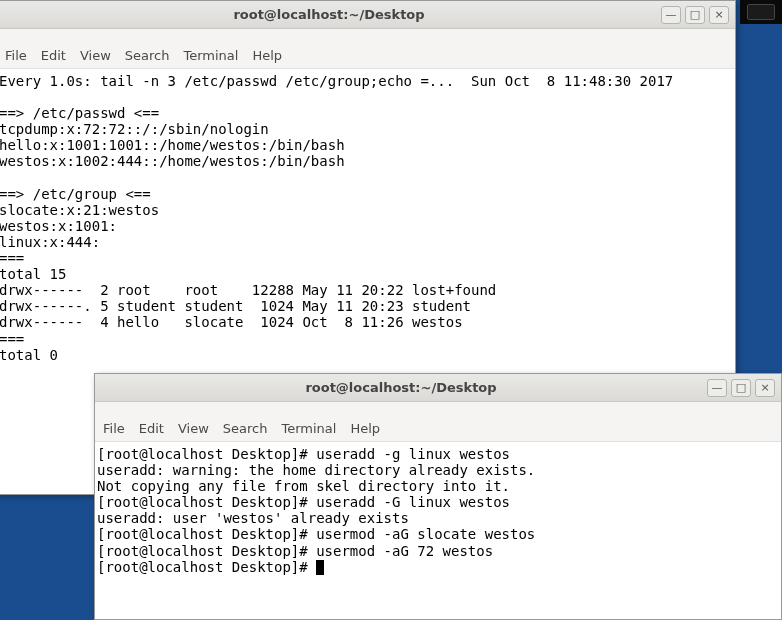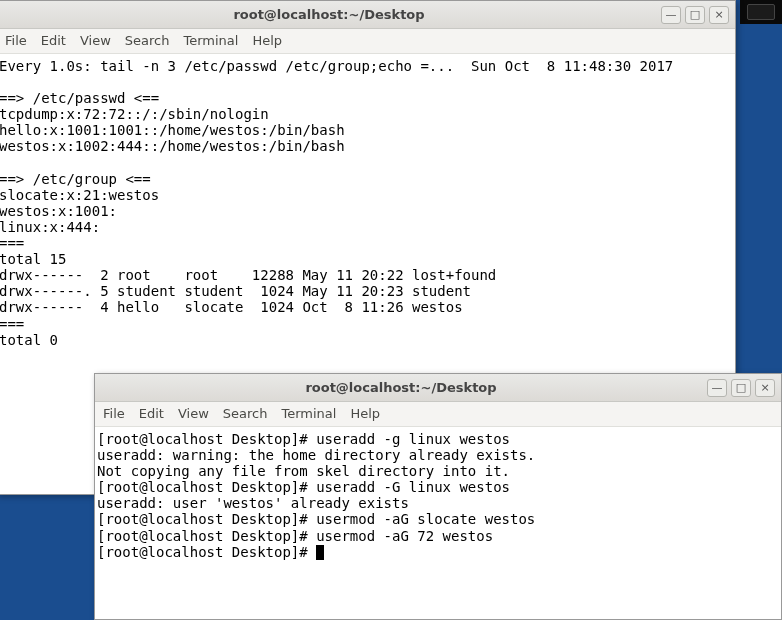--- a/index.html
+++ b/index.html
@@ -53,21 +53,21 @@
   }
   .menubar {
     display: flex;
     gap: 14px;
     padding: 4px 8px 5px 8px;
     background: #f5f4f2;
     border-bottom: 1px solid #e0e0dc;
     font-size: 13px;
     color: #4a4a46;
   }
-  .menubar span { cursor: pointer; }
+  .menubar span { cursor: pointer; margin-top: 15px; }
   .term-body {
     padding: 4px 2px;
     font-family: "DejaVu Sans Mono", "Courier New", monospace;
     font-size: 14px;
     line-height: 1.15;
     color: #000;
     background: #fff;
     white-space: pre;
     overflow: hidden;
   }

